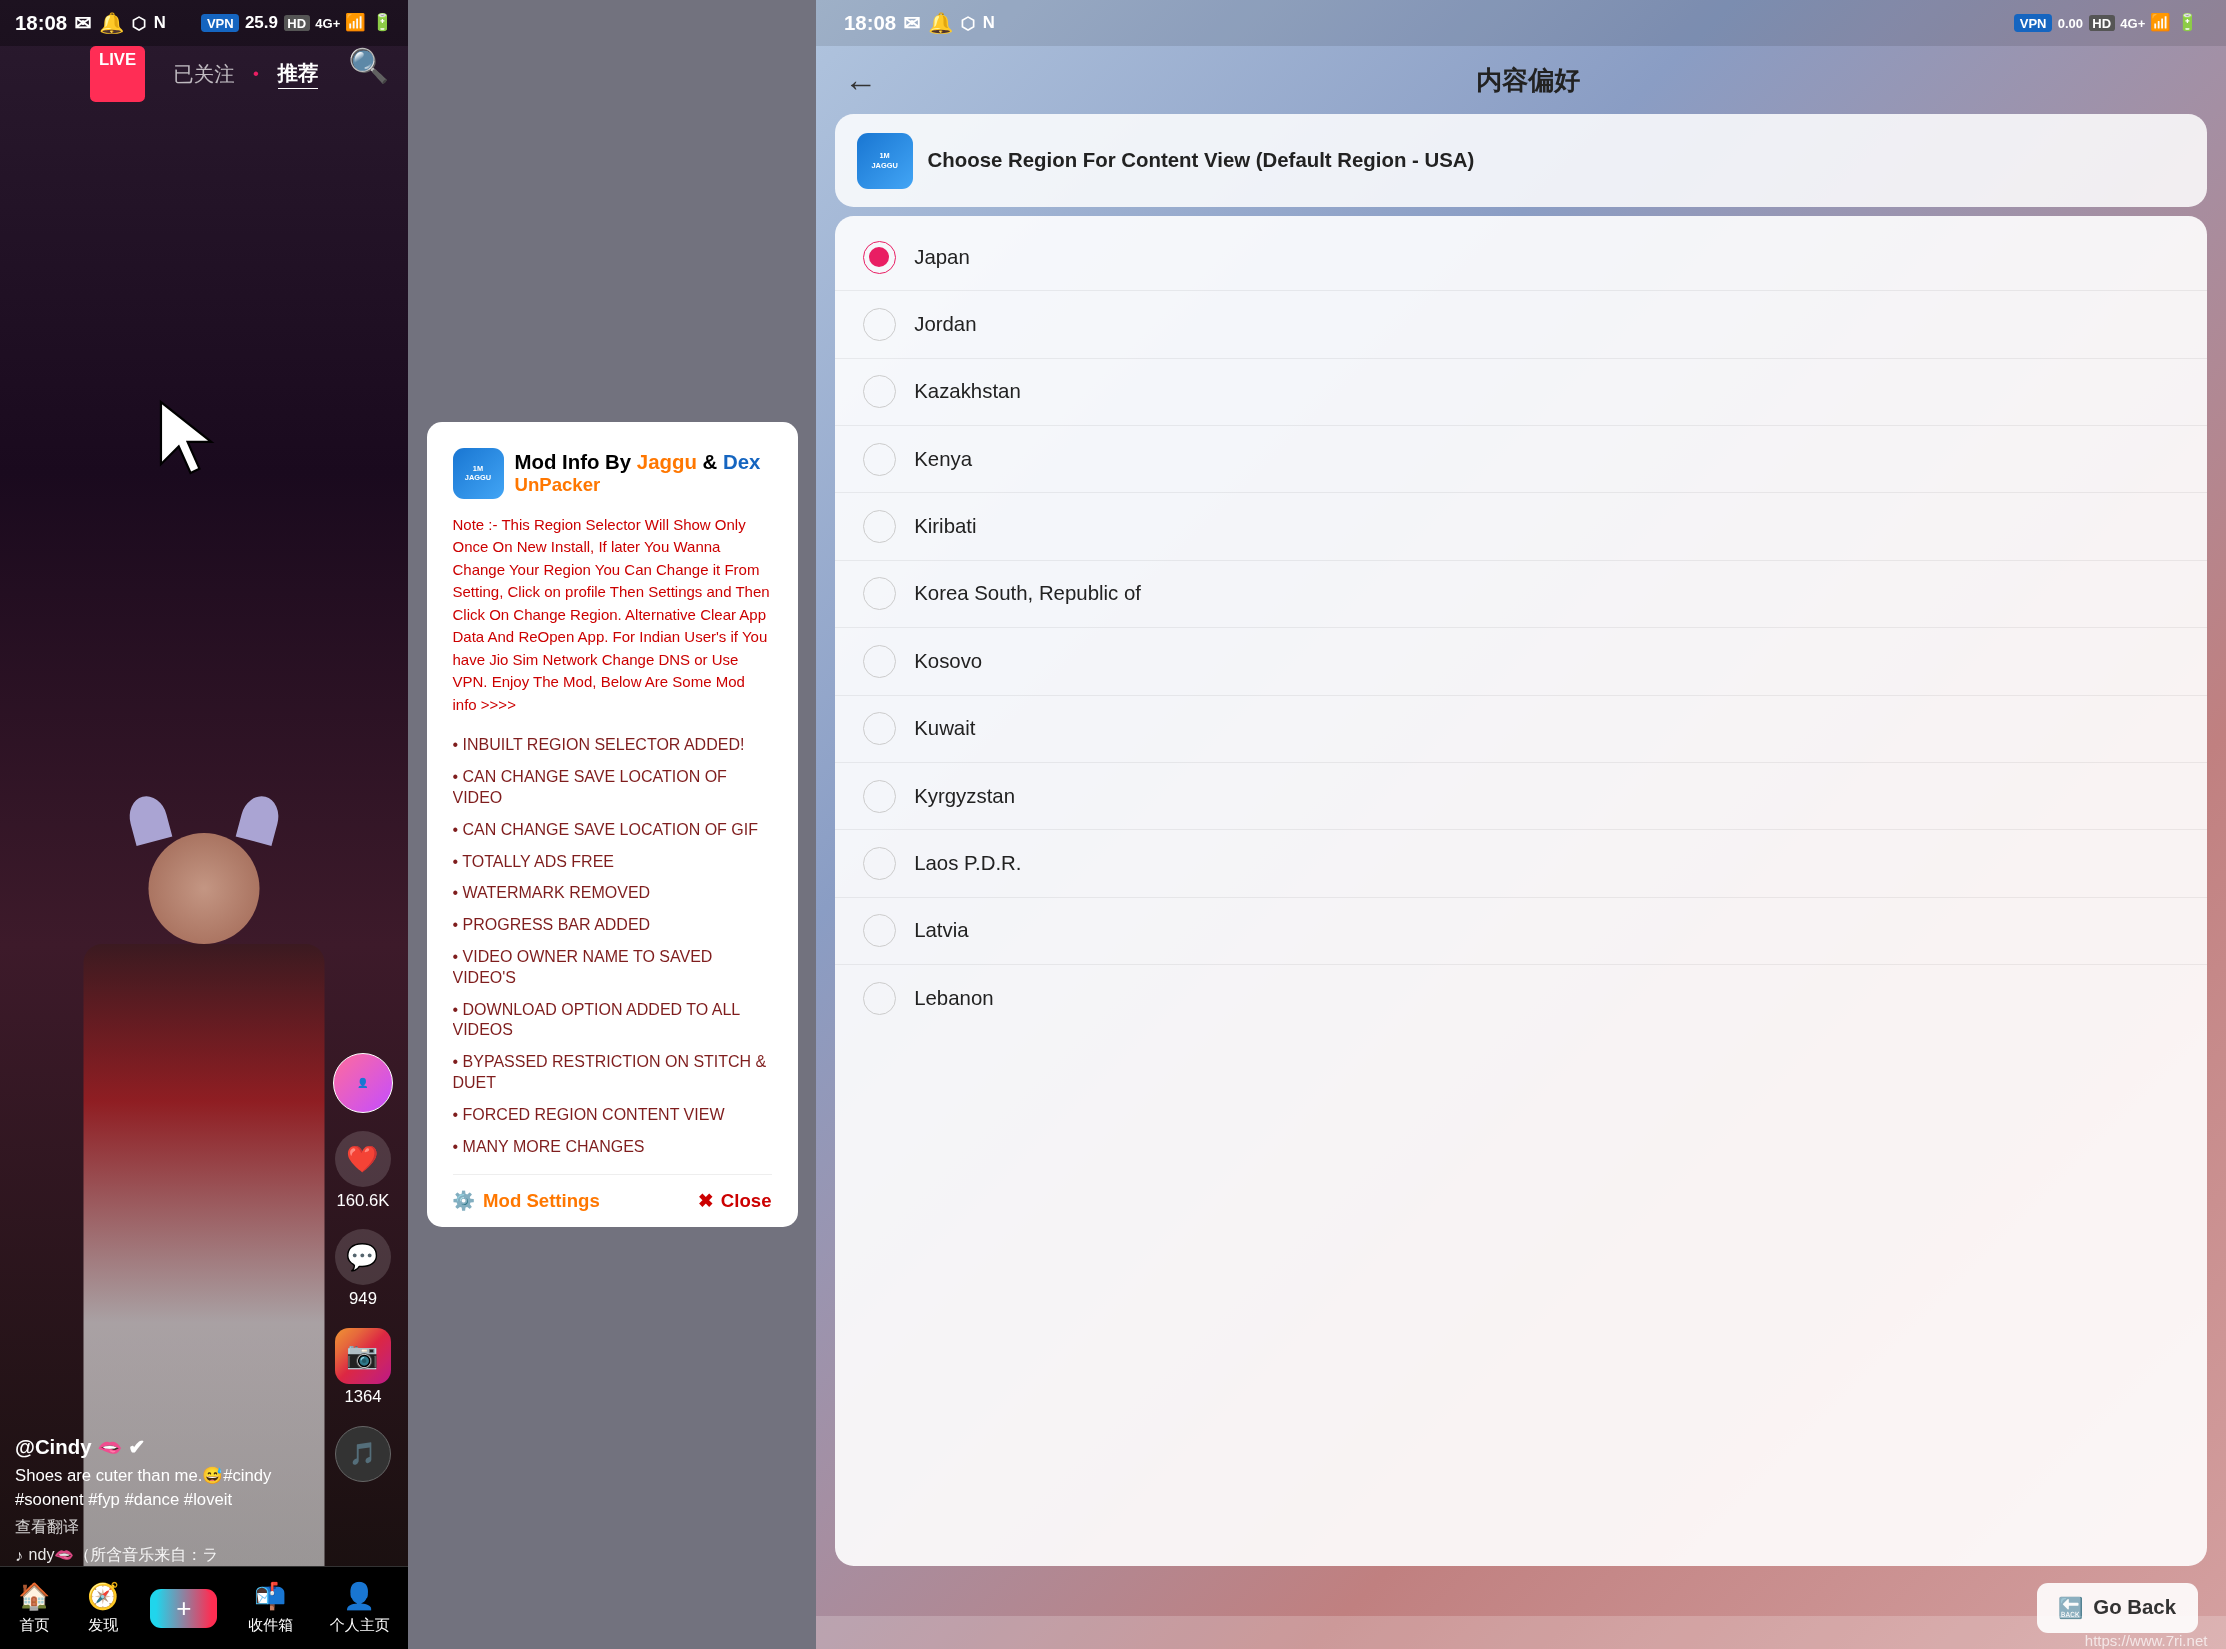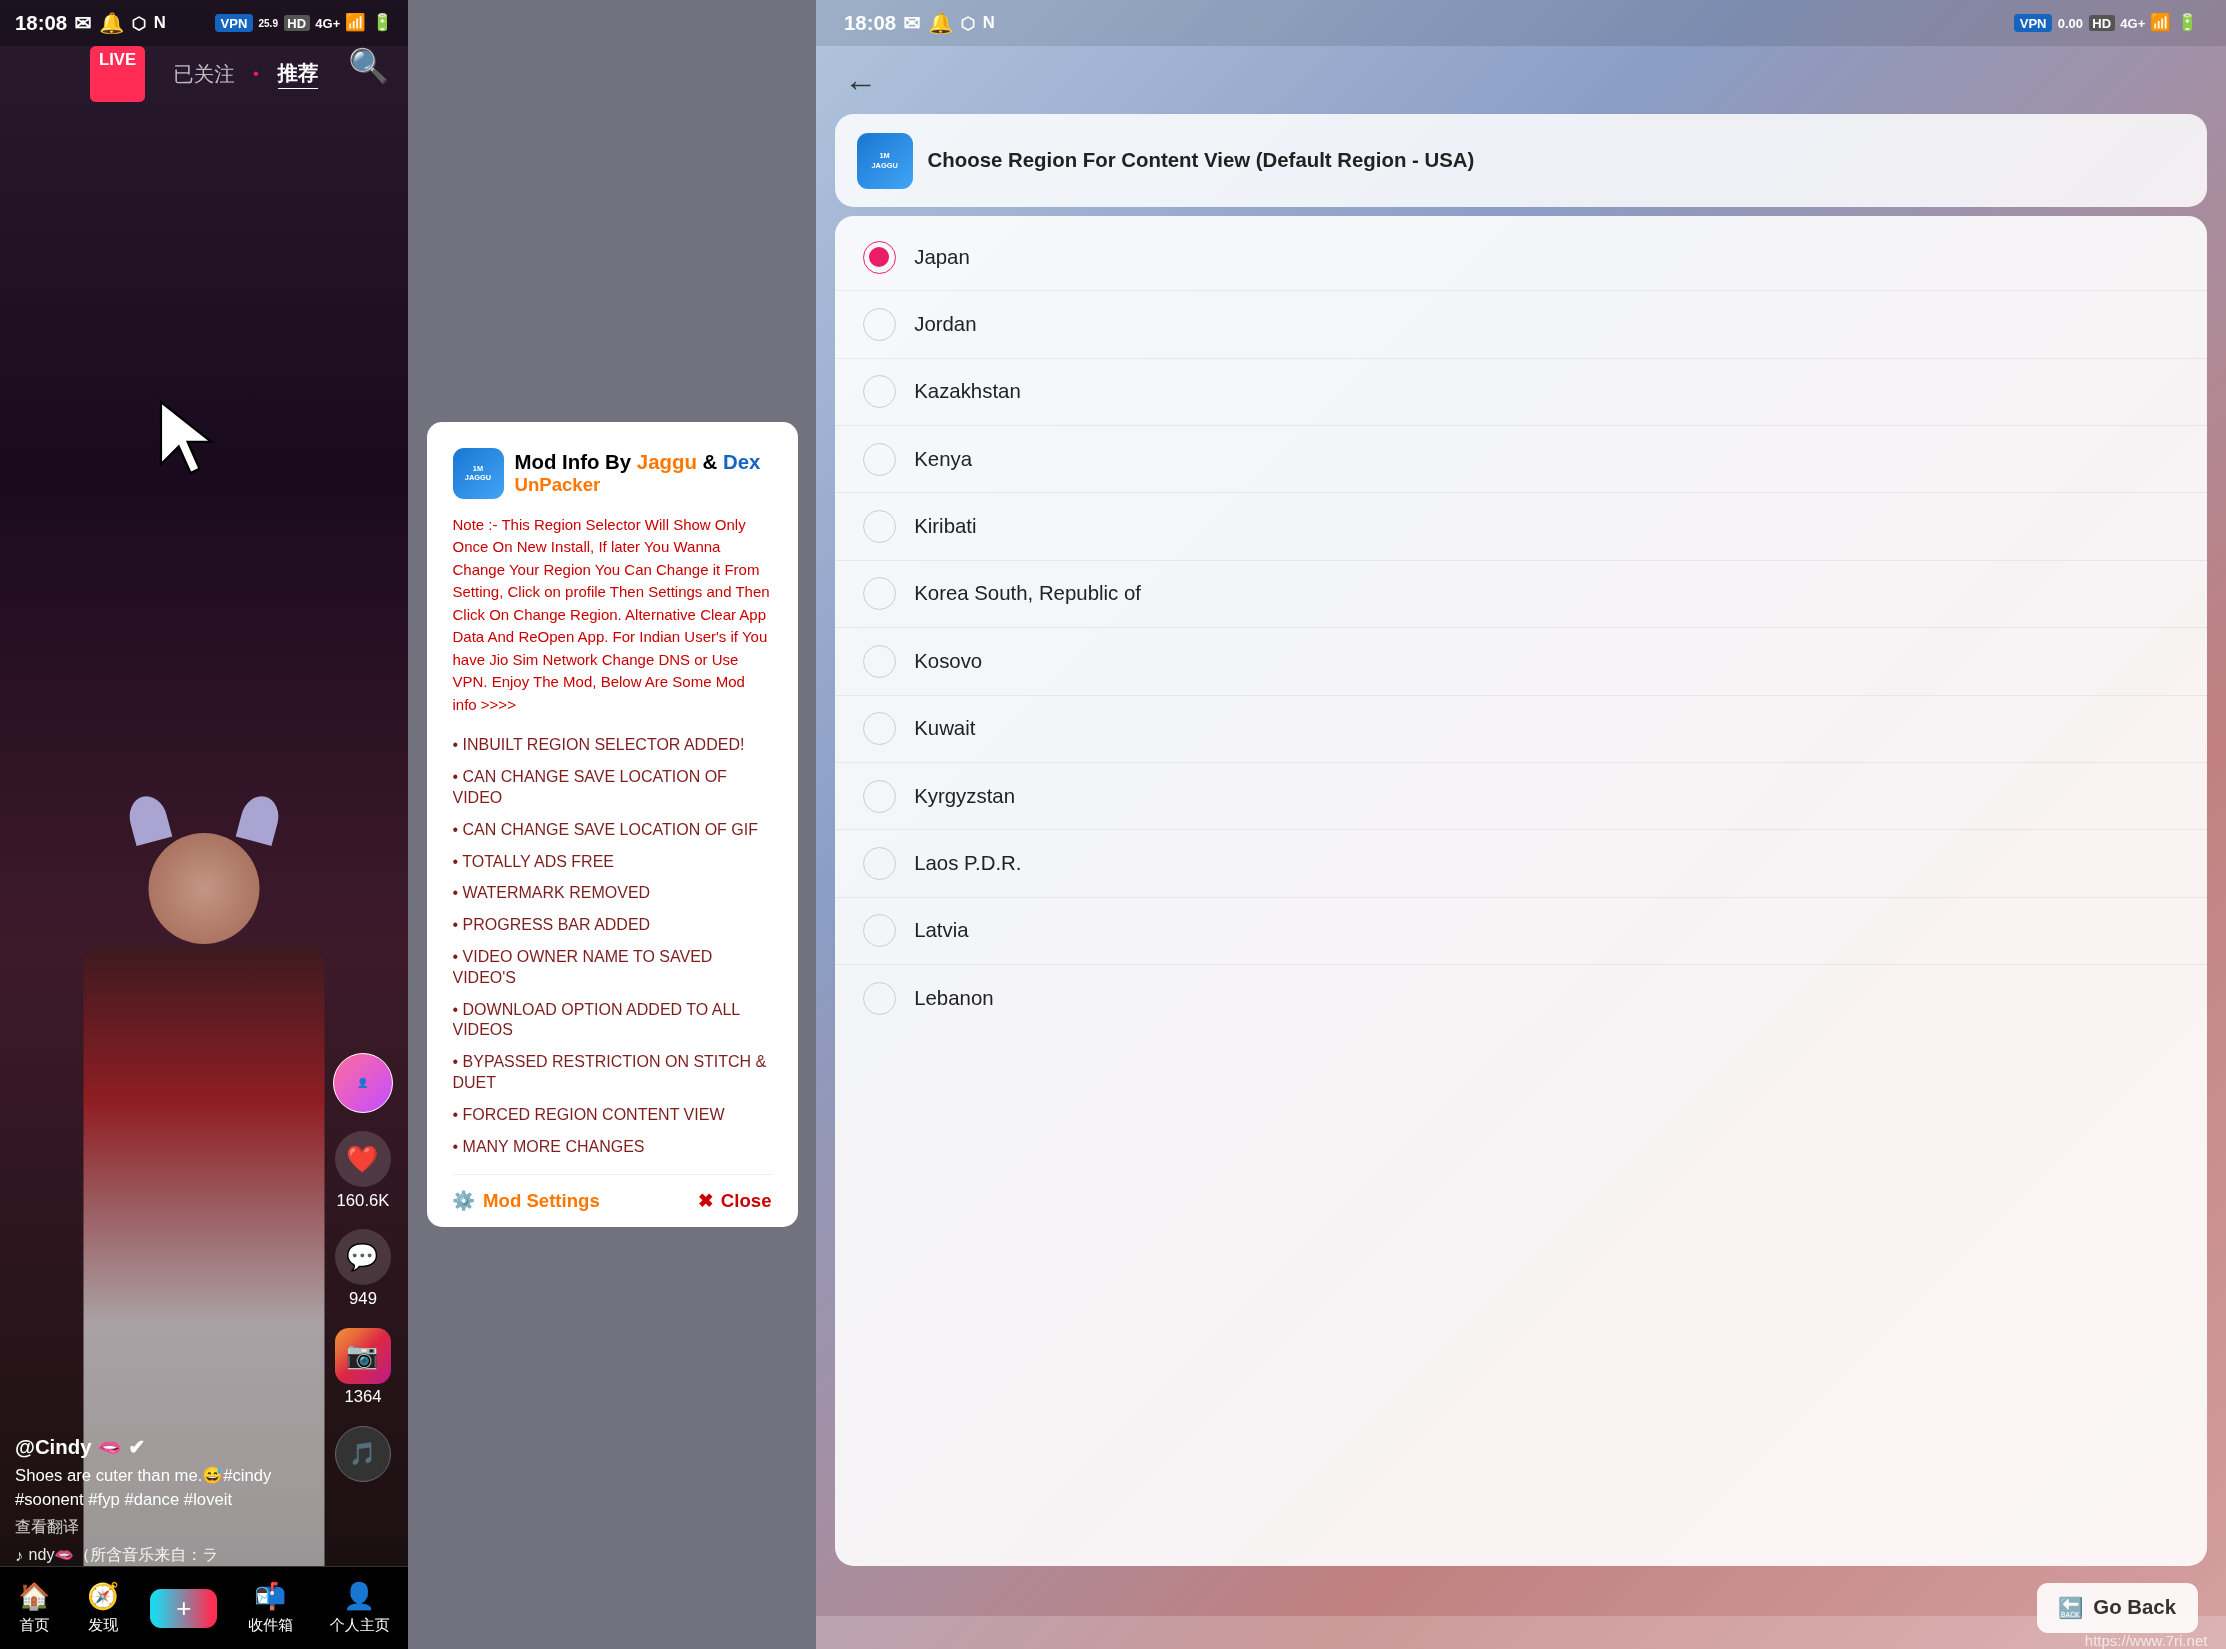--- a/index.html
+++ b/index.html
@@ -472,21 +472,21 @@
   <div class="status-bar">
     <div class="status-bar-left">
       <span>18:08</span>
       <span>✉</span>
       <span>🔔</span>
       <span style="font-size:16.7px">⬡</span>
       <span style="font-size:16.7px;font-weight:bold">N</span>
     </div>
     <div class="status-bar-right">
       <span style="font-size:13px;background:#1565c0;padding:1.9px 5.6px;border-radius:3.7px">VPN</span>
-      <span style="font-size:10px">25.9</span>
+      <span style="font-size:17px">25.9</span>
       <span style="font-size:13px;background:#555;padding:0.9px 3.7px;border-radius:2.8px">HD</span>
       <span style="font-size:13px">4G+</span>
       <span>📶</span>
       <span>🔋</span>
     </div>
   </div>
 
   <div class="video-bg">
 
     <div style="position:absolute;bottom:0;left:50%;transform:translateX(-50%);width:241px;height:631px;background:linear-gradient(180deg,#3a1a1a 0%,#cc2222 25%,#ffffff 60%,#eeeeee 100%);border-radius:18.6px 18.6px 0 0;opacity:0.6;"></div>
@@ -630,20 +630,21 @@
       <span style="font-size:13px">0.00</span>
       <span style="font-size:13px;background:#555;padding:0.9px 3.7px;border-radius:2.8px;color:white">HD</span>
       <span style="font-size:13px">4G+</span>
       <span>📶</span>
       <span>🔋</span>
     </div>
   </div>
 
   <div class="region-header">
     <span class="back-arrow">←</span>
+    <span class="region-header-title">内容偏好</span>
   </div>
 
   <div class="region-card">
     <div class="region-card-logo">
       <span style="font-size:7.4px;color:white;font-weight:bold;text-align:center;line-height:1.3">1M<br>JAGGU</span>
     </div>
     <div class="region-card-title">Choose Region For Content View (Default Region - USA)</div>
   </div>
 
   <div class="region-list">

